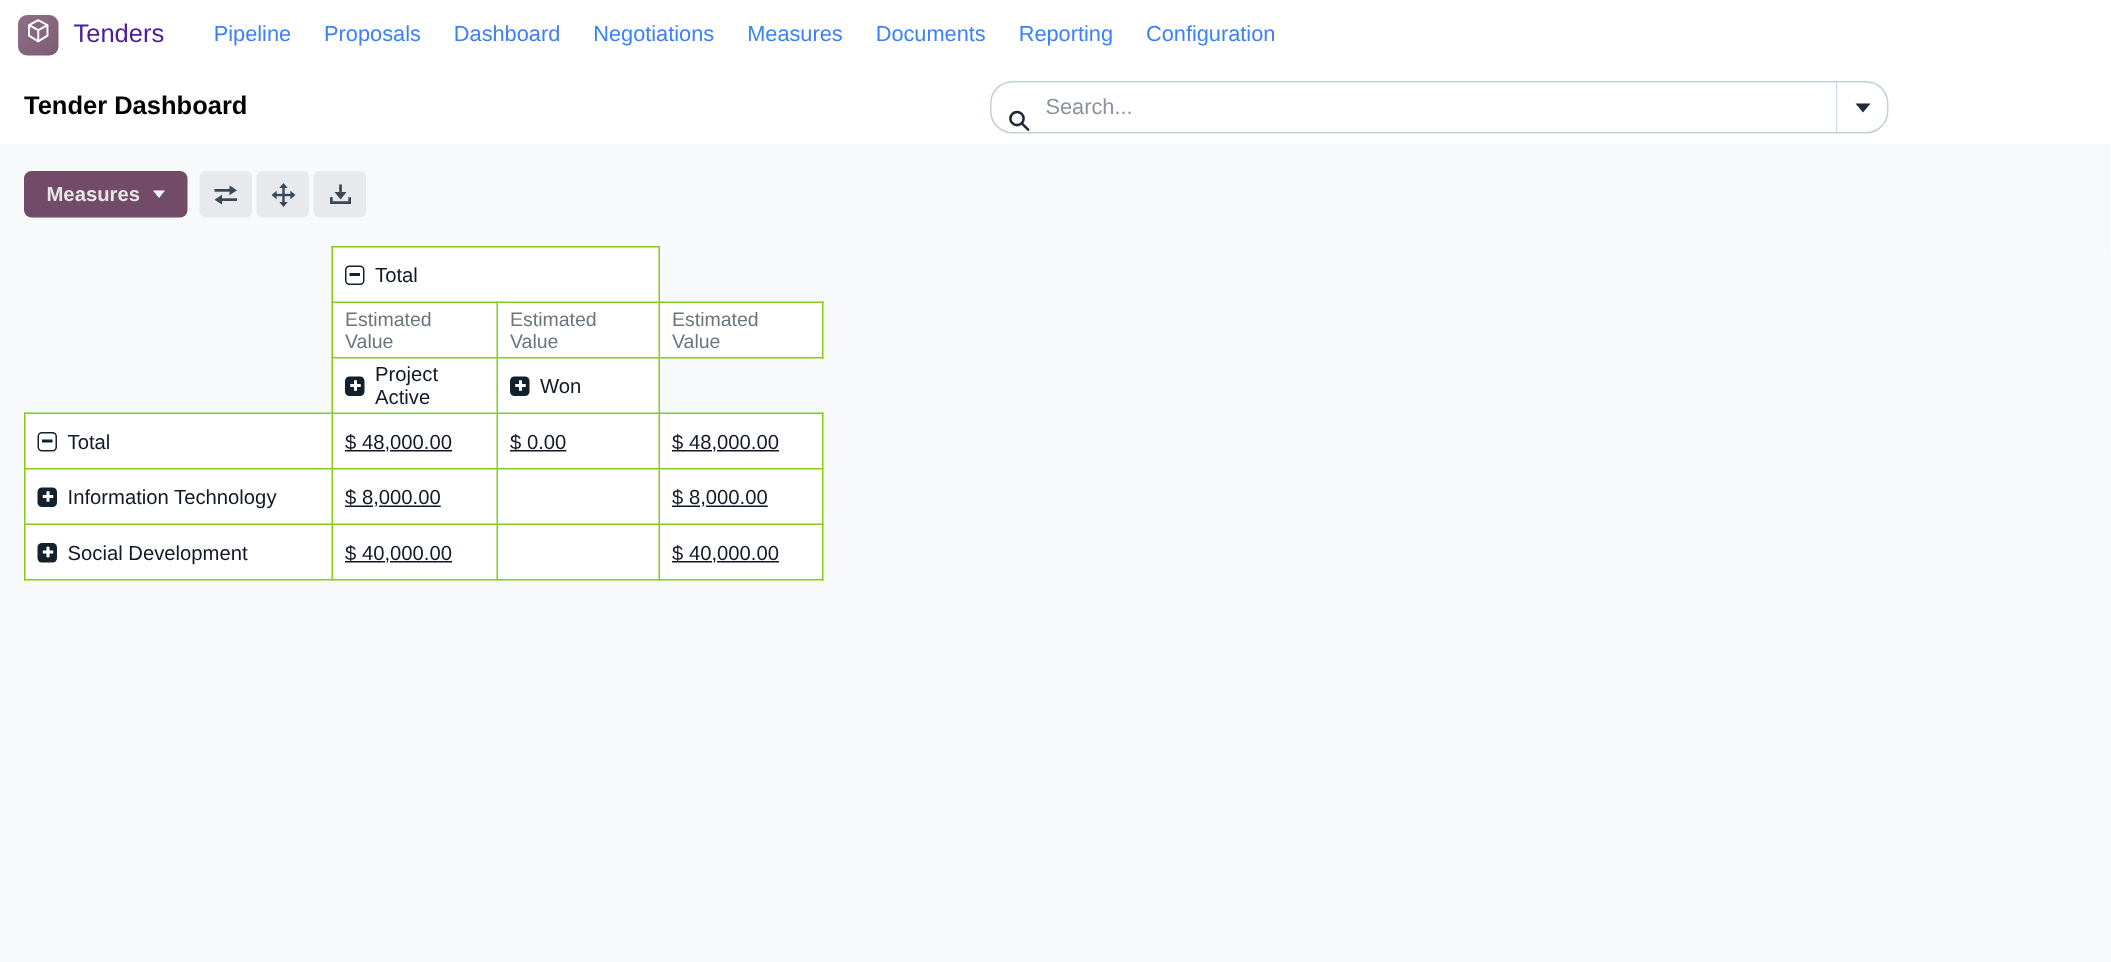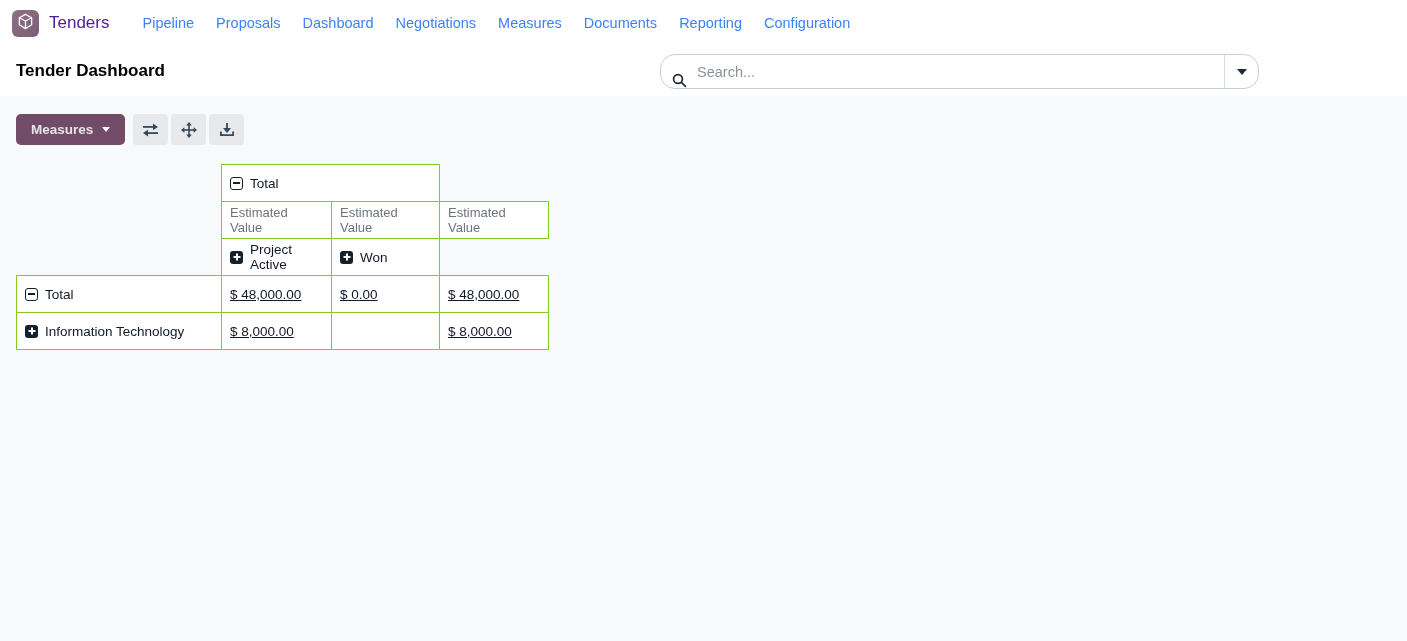--- a/index.html
+++ b/index.html
@@ -266,16 +266,27 @@
           <td class="row-label depth-1">
             <span class="hdr-flex">
               <span class="sq sq-plus"></span>
               <span>Information Technology</span>
             </span>
           </td>
           <td class="val">$ 8,000.00</td>
           <td class="val"></td>
           <td class="val bold">$ 8,000.00</td>
         </tr>
+        <tr>
+          <td class="row-label depth-1">
+            <span class="hdr-flex">
+              <span class="sq sq-plus"></span>
+              <span>Social Development</span>
+            </span>
+          </td>
+          <td class="val">$ 40,000.00</td>
+          <td class="val"></td>
+          <td class="val bold">$ 40,000.00</td>
+        </tr>
       </tbody>
   </table>
 
 </div>
 
 </body></html>

